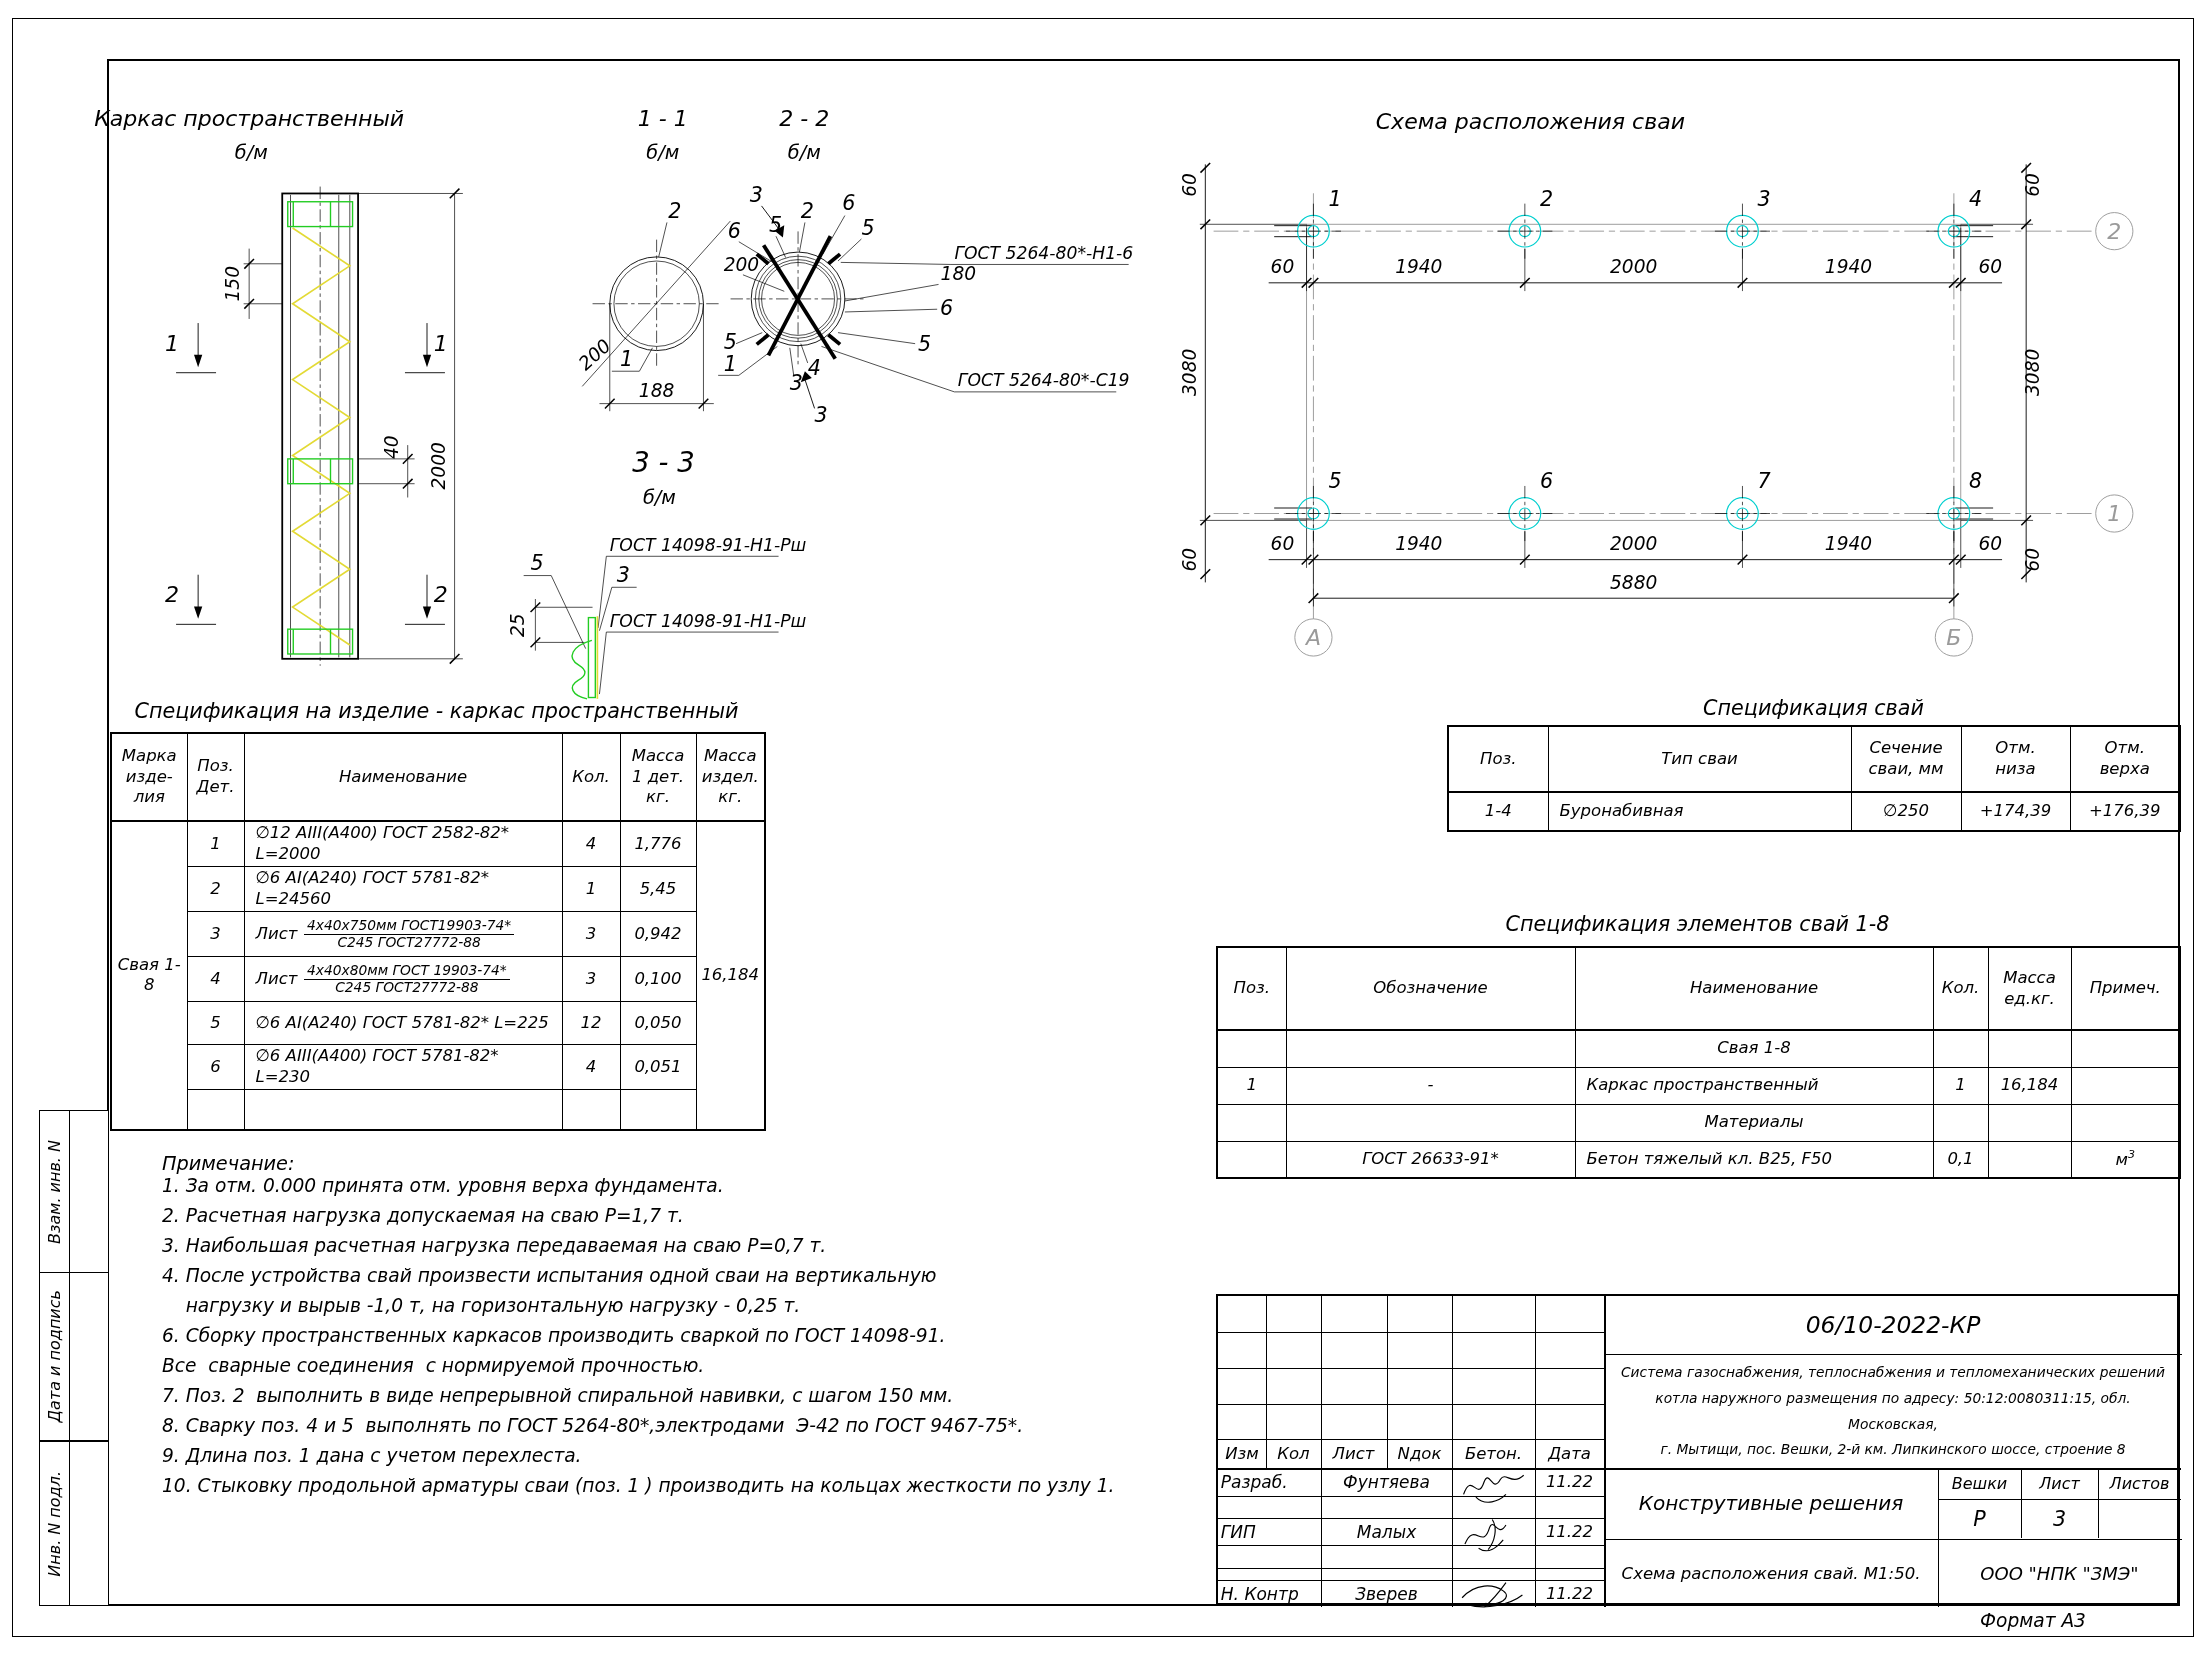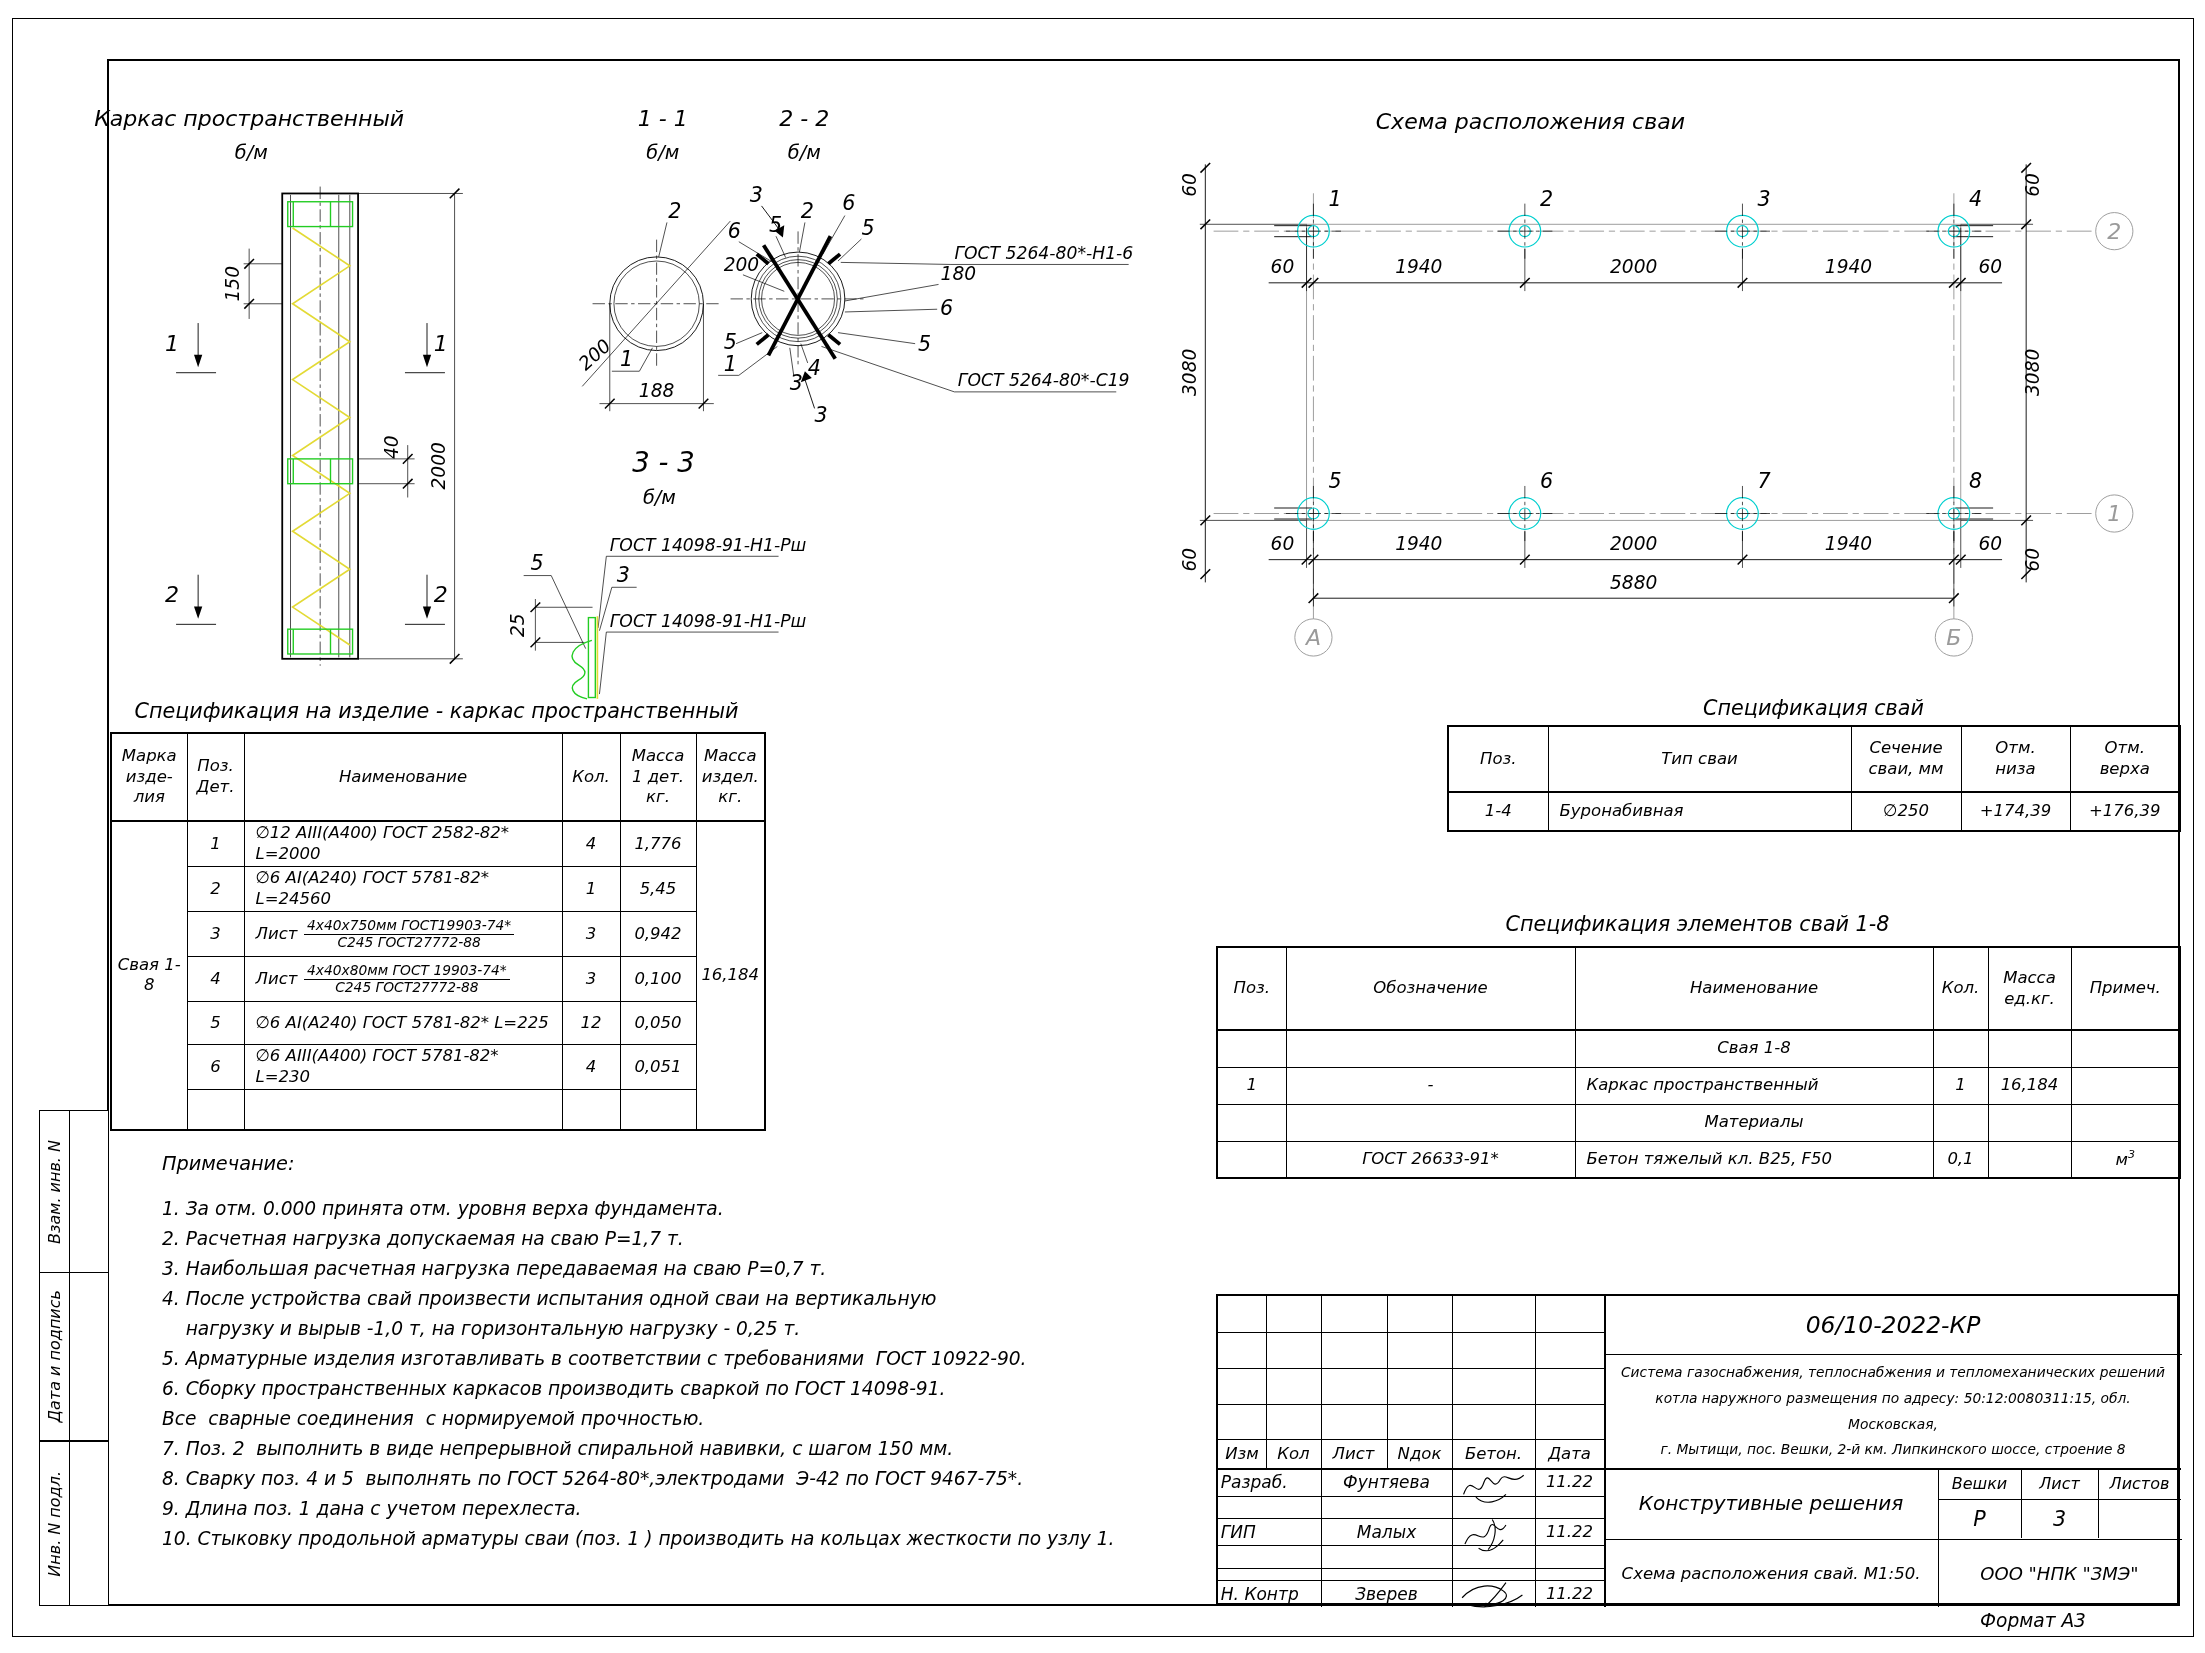--- a/index.html
+++ b/index.html
@@ -26,21 +26,21 @@
   .thk{stroke:#000;stroke-width:5.5}
   .cadtable{position:absolute;border-collapse:collapse;table-layout:fixed;border:2.1px solid #000}
   .cadtable td{border:1px solid #000;font:italic 16.5px/1.25 "DejaVu Sans",sans-serif;text-align:center;vertical-align:middle;padding:1.4px 4.1px;white-space:pre-line;color:#000}
   .hdrow td{border-bottom:2.1px solid #000}
   .name-cell{text-align:left !important;padding-left:11px !important}
   .frac{display:inline-block;vertical-align:middle;text-align:center;font-size:13.8px;line-height:1.15;margin-left:6.9px;font-style:italic}
   .frac .num{display:block;border-bottom:1px solid #000;padding:0 2.8px}
   .frac .den{display:block;padding:0 2.8px}
   .tbl-title{position:absolute;font:italic 20.7px "DejaVu Sans",sans-serif;text-align:center;color:#000}
   .note-line{font:italic 18.6px "DejaVu Sans",sans-serif;margin-bottom:9px;white-space:pre-wrap;color:#000}
-  .note-head{font:italic 19.3px "DejaVu Sans",sans-serif;margin-bottom:23px;color:#000}
+  .note-head{font:italic 19.3px "DejaVu Sans",sans-serif;margin-bottom:0;color:#000}
   .sidebox{display:flex;border:1.4px solid #000;background:#fff}
   .sidelabel{width:30px;border-right:1.4px solid #000;display:flex;align-items:center;justify-content:center}
   .sidecell{flex:1}
   .vtext{writing-mode:vertical-rl;transform:rotate(180deg);font:italic 16px "DejaVu Sans",sans-serif;white-space:nowrap}
   .hl{position:absolute;background:#000;height:1.4px;left:0}
   .vl{position:absolute;background:#000;width:1.4px;top:0}
   .tbtxt{position:absolute;display:flex;align-items:center;justify-content:center;text-align:center;font-style:italic;color:#000}
 </style>
 </head>
 <body>
@@ -576,21 +576,20 @@
 </tbody>
   </table>
 
 <div class="abs" style="left:162px;top:1152px;width:985px">
   <div class="note-head">Примечание:</div>
   <div class="note-line">1. За отм. 0.000 принята отм. уровня верха фундамента.</div>
   <div class="note-line">2. Расчетная нагрузка допускаемая на сваю Р=1,7 т.</div>
   <div class="note-line">3. Наибольшая расчетная нагрузка передаваемая на сваю Р=0,7 т.</div>
   <div class="note-line">4. После устройства свай произвести испытания одной сваи на вертикальную</div>
   <div class="note-line">    нагрузку и вырыв -1,0 т, на горизонтальную нагрузку - 0,25 т.</div>
-  <div class="note-line">5. Арматурные изделия изготавливать в соответствии с требованиями  ГОСТ 10922-90.</div>
   <div class="note-line">6. Сборку пространственных каркасов производить сваркой по ГОСТ 14098-91.</div>
   <div class="note-line">Все  сварные соединения  с нормируемой прочностью.</div>
   <div class="note-line">7. Поз. 2  выполнить в виде непрерывной спиральной навивки, с шагом 150 мм.</div>
   <div class="note-line">8. Сварку поз. 4 и 5  выполнять по ГОСТ 5264-80*,электродами  Э-42 по ГОСТ 9467-75*.</div>
   <div class="note-line">9. Длина поз. 1 дана с учетом перехлеста.</div>
   <div class="note-line">10. Стыковку продольной арматуры сваи (поз. 1 ) производить на кольцах жесткости по узлу 1.</div>
 </div>
 
 <div class="abs" style="left:1216px;top:1294px;width:963px;height:311px;border:2.1px solid #000;background:#fff">
 

